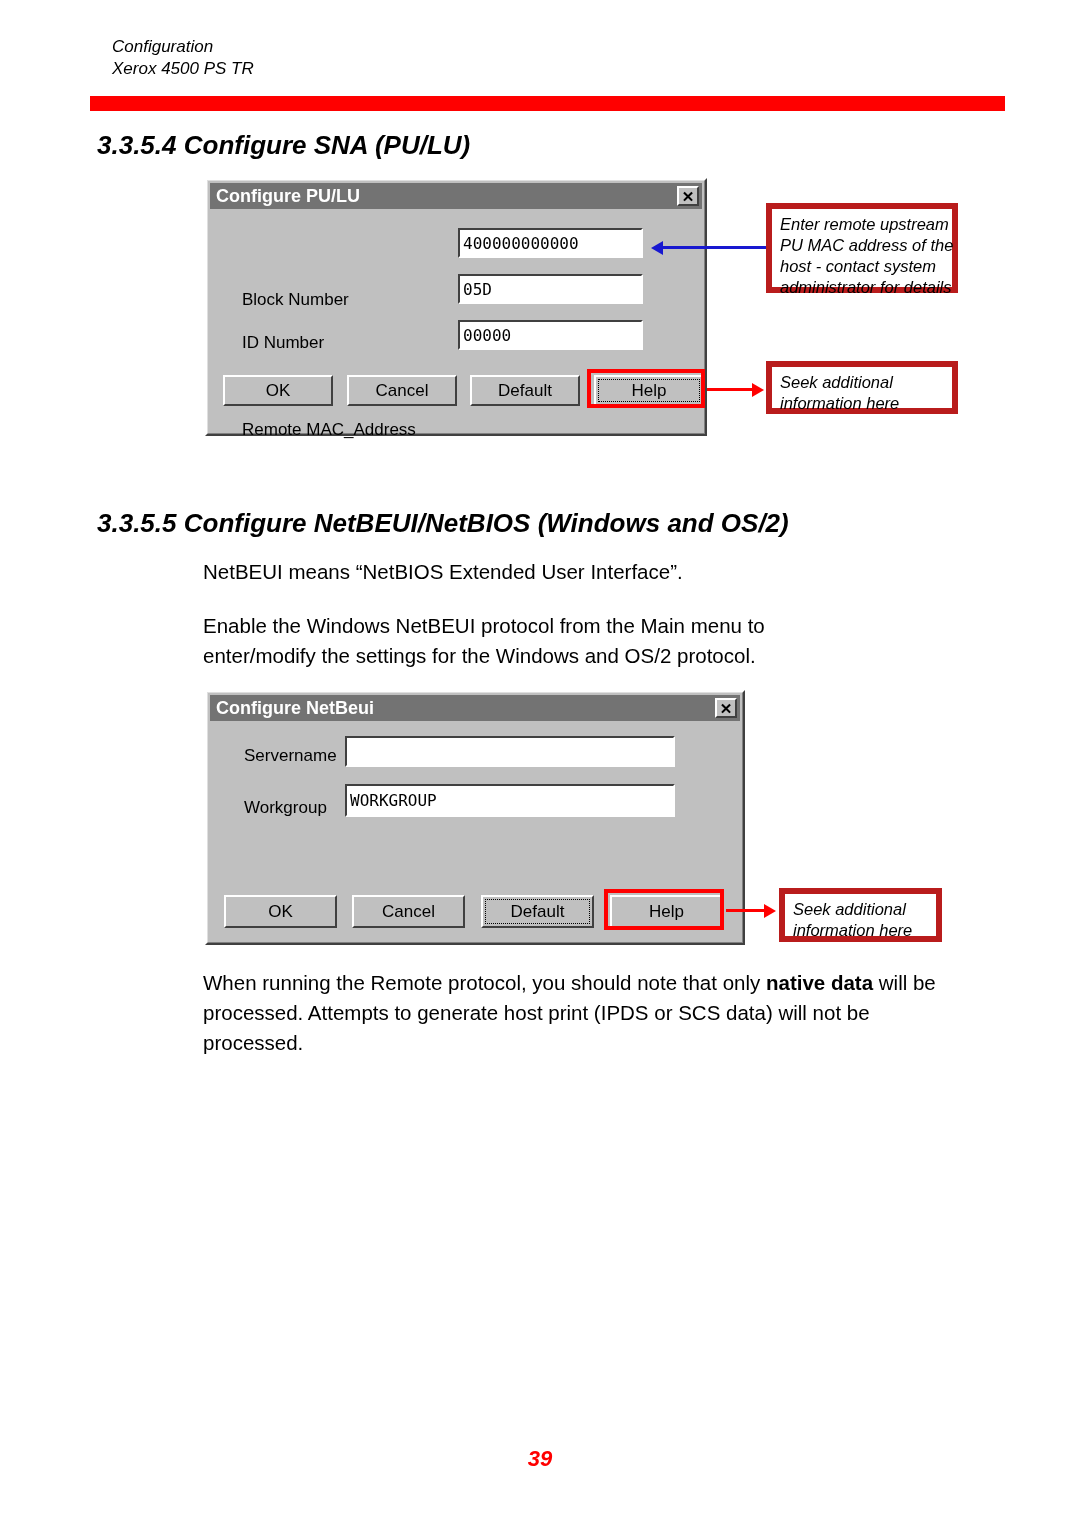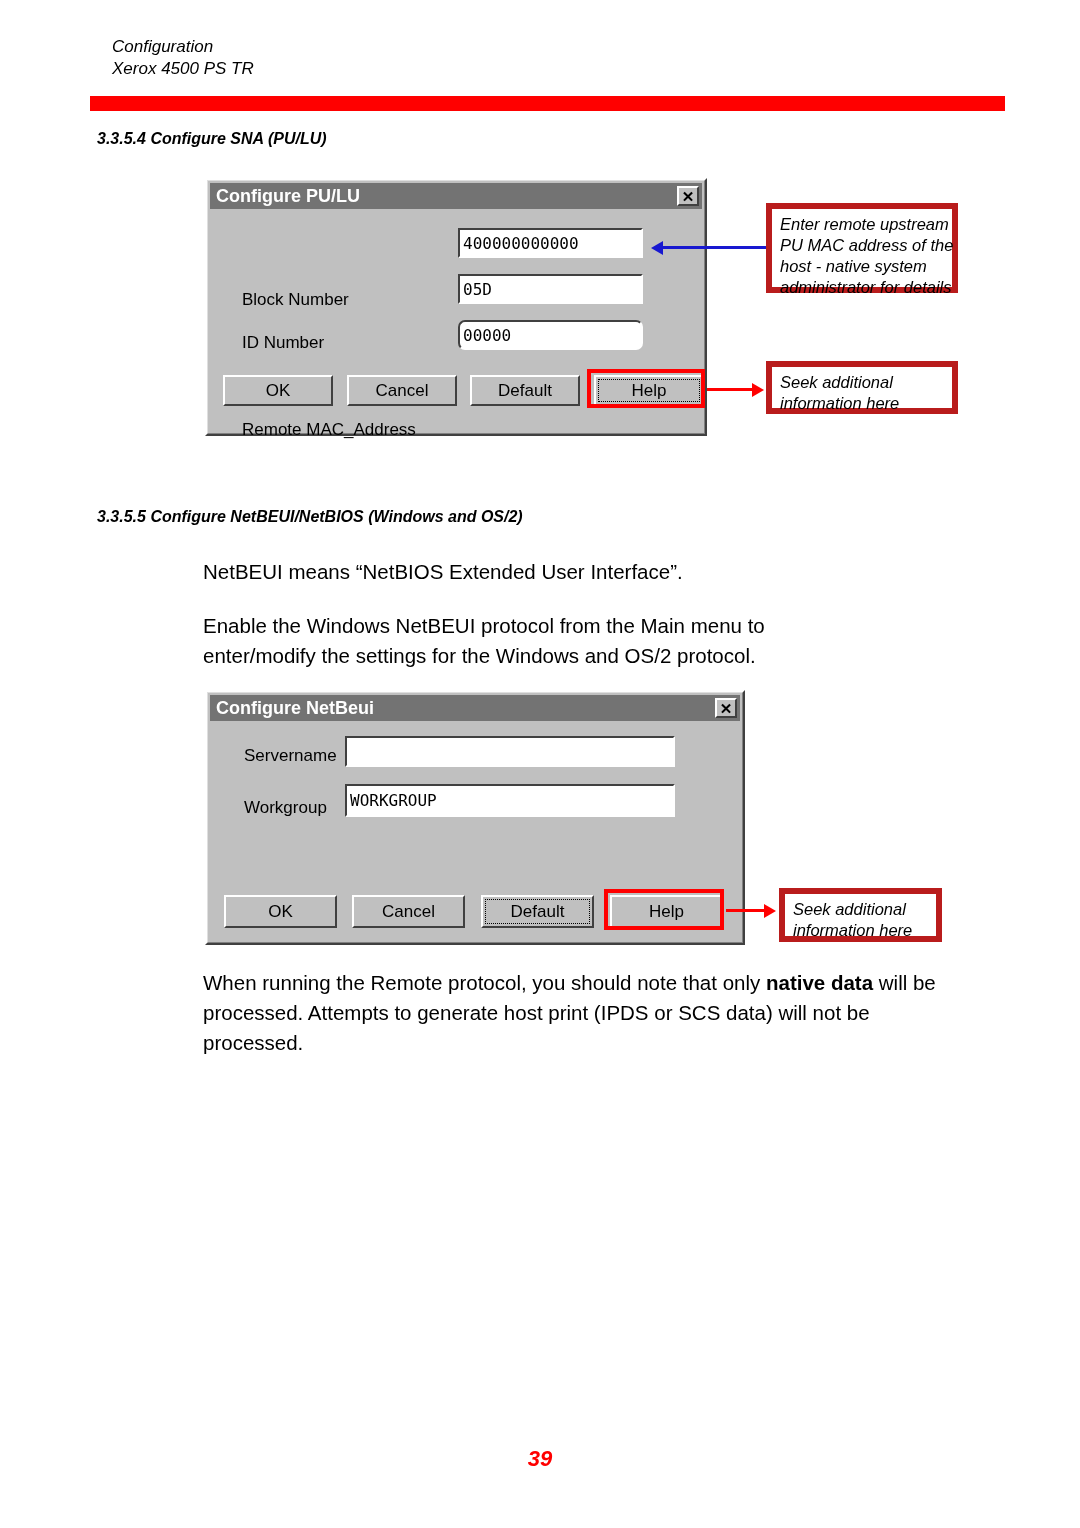--- a/index.html
+++ b/index.html
@@ -35,21 +35,21 @@
     width: 915px;
     height: 15px;
     background: #ff0000;
   }
 
   
   .section-heading {
     position: absolute;
     font-weight: bold;
     font-style: italic;
-    font-size: 16px;
+    font-size: 26px;
     white-space: nowrap;
   }
   #heading-1 { left: 97px; top: 130px; }
   #heading-2 { left: 97px; top: 508px; }
 
   
   .body-par {
     position: absolute;
     font-size: 20.5px;
     line-height: 30px;
@@ -236,37 +236,37 @@
     <span class="close-btn">✕</span>
   </div>
 
   <div class="field-label" style="left:35px; top:240px;">Remote MAC_Address</div>
   <div class="text-field mono" style="left:251px; top:48px; width:185px; height:30px;">400000000000</div>
 
   <div class="field-label" style="left:35px; top:110px;">Block Number</div>
   <div class="text-field mono" style="left:251px; top:94px; width:185px; height:30px;">05D</div>
 
   <div class="field-label" style="left:35px; top:153px;">ID Number</div>
-  <div class="text-field mono" style="left:251px; top:140px; width:185px; height:30px;border-radius:7px;">00000</div>
+  <div class="text-field mono" style="left:251px; top:140px; width:185px; height:30px;">00000</div>
 
   <div class="btn" style="left:16px; top:195px; width:110px; height:31px;">OK</div>
   <div class="btn" style="left:140px; top:195px; width:110px; height:31px;">Cancel</div>
   <div class="btn" style="left:263px; top:195px; width:110px; height:31px;">Default</div>
   <div class="btn focused" style="left:387px; top:195px; width:110px; height:31px;">Help</div>
 </div>
 
 <div class="red-ring" style="left:587px; top:369px; width:118px; height:39px;"></div>
 
 <div class="arrow-line" style="left:663px; top:246px; width:104px; border-top-color:#1818d0;"></div>
 <div class="arrow-head left" style="left:651px; top:241px; border-right-color:#1818d0;"></div>
 
 <div class="callout" style="left:766px; top:203px; width:192px; height:90px;">
   <div>Enter remote upstream</div>
   <div>PU MAC address of the</div>
-  <div>host - native system</div>
+  <div>host - contact system</div>
   <div>administrator for details</div>
 </div>
 
 <div class="arrow-line" style="left:707px; top:388px; width:45px; border-top-color:#ff0000;"></div>
 <div class="arrow-head right" style="left:752px; top:383px; border-left-color:#ff0000;"></div>
 
 <div class="callout" style="left:766px; top:361px; width:192px; height:53px;">
   <div>Seek additional</div>
   <div>information here</div>
 </div>

